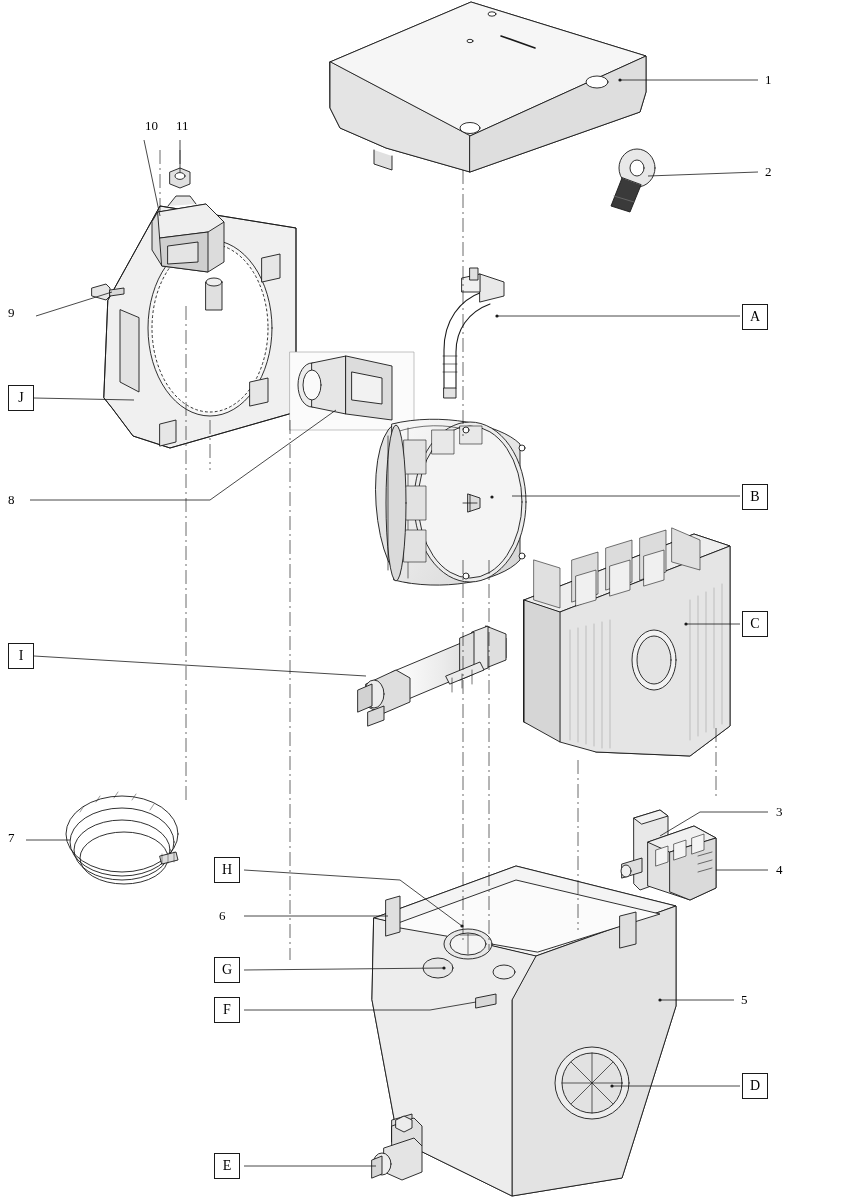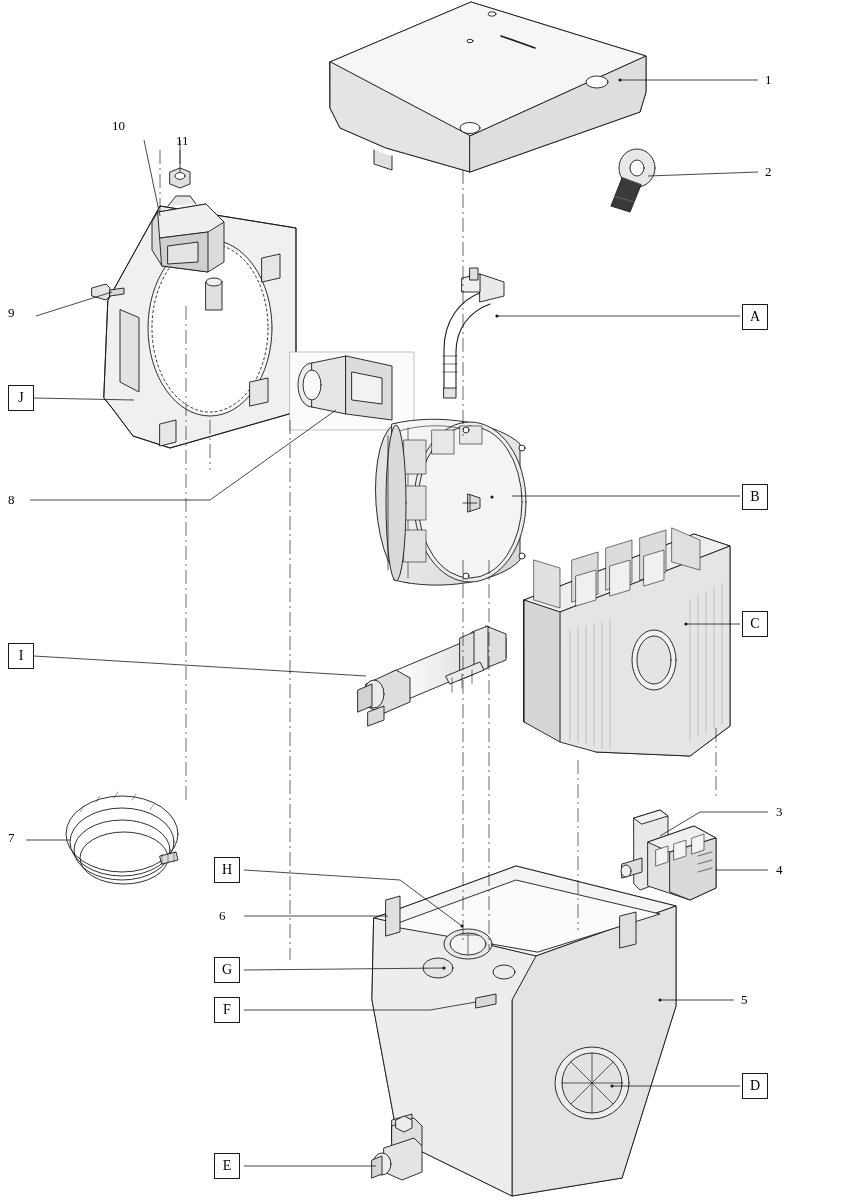--- a/index.html
+++ b/index.html
@@ -330,16 +330,16 @@
 
   <div class="num-label" style="left:765px; top:73px;">1</div>
   <div class="num-label" style="left:765px; top:165px;">2</div>
   <div class="num-label" style="left:776px; top:805px;">3</div>
   <div class="num-label" style="left:776px; top:863px;">4</div>
   <div class="num-label" style="left:741px; top:993px;">5</div>
   <div class="num-label" style="left:219px; top:909px;">6</div>
   <div class="num-label" style="left:8px; top:831px;">7</div>
   <div class="num-label" style="left:8px; top:493px;">8</div>
   <div class="num-label" style="left:8px; top:306px;">9</div>
-  <div class="num-label" style="left:112px; top:119px;">10</div>
-  <div class="num-label" style="left:176px; top:134px;">11</div>
+  <div class="num-label" style="left:145px; top:119px;">10</div>
+  <div class="num-label" style="left:176px; top:119px;">11</div>
 
 </div>
 
 </body></html>

